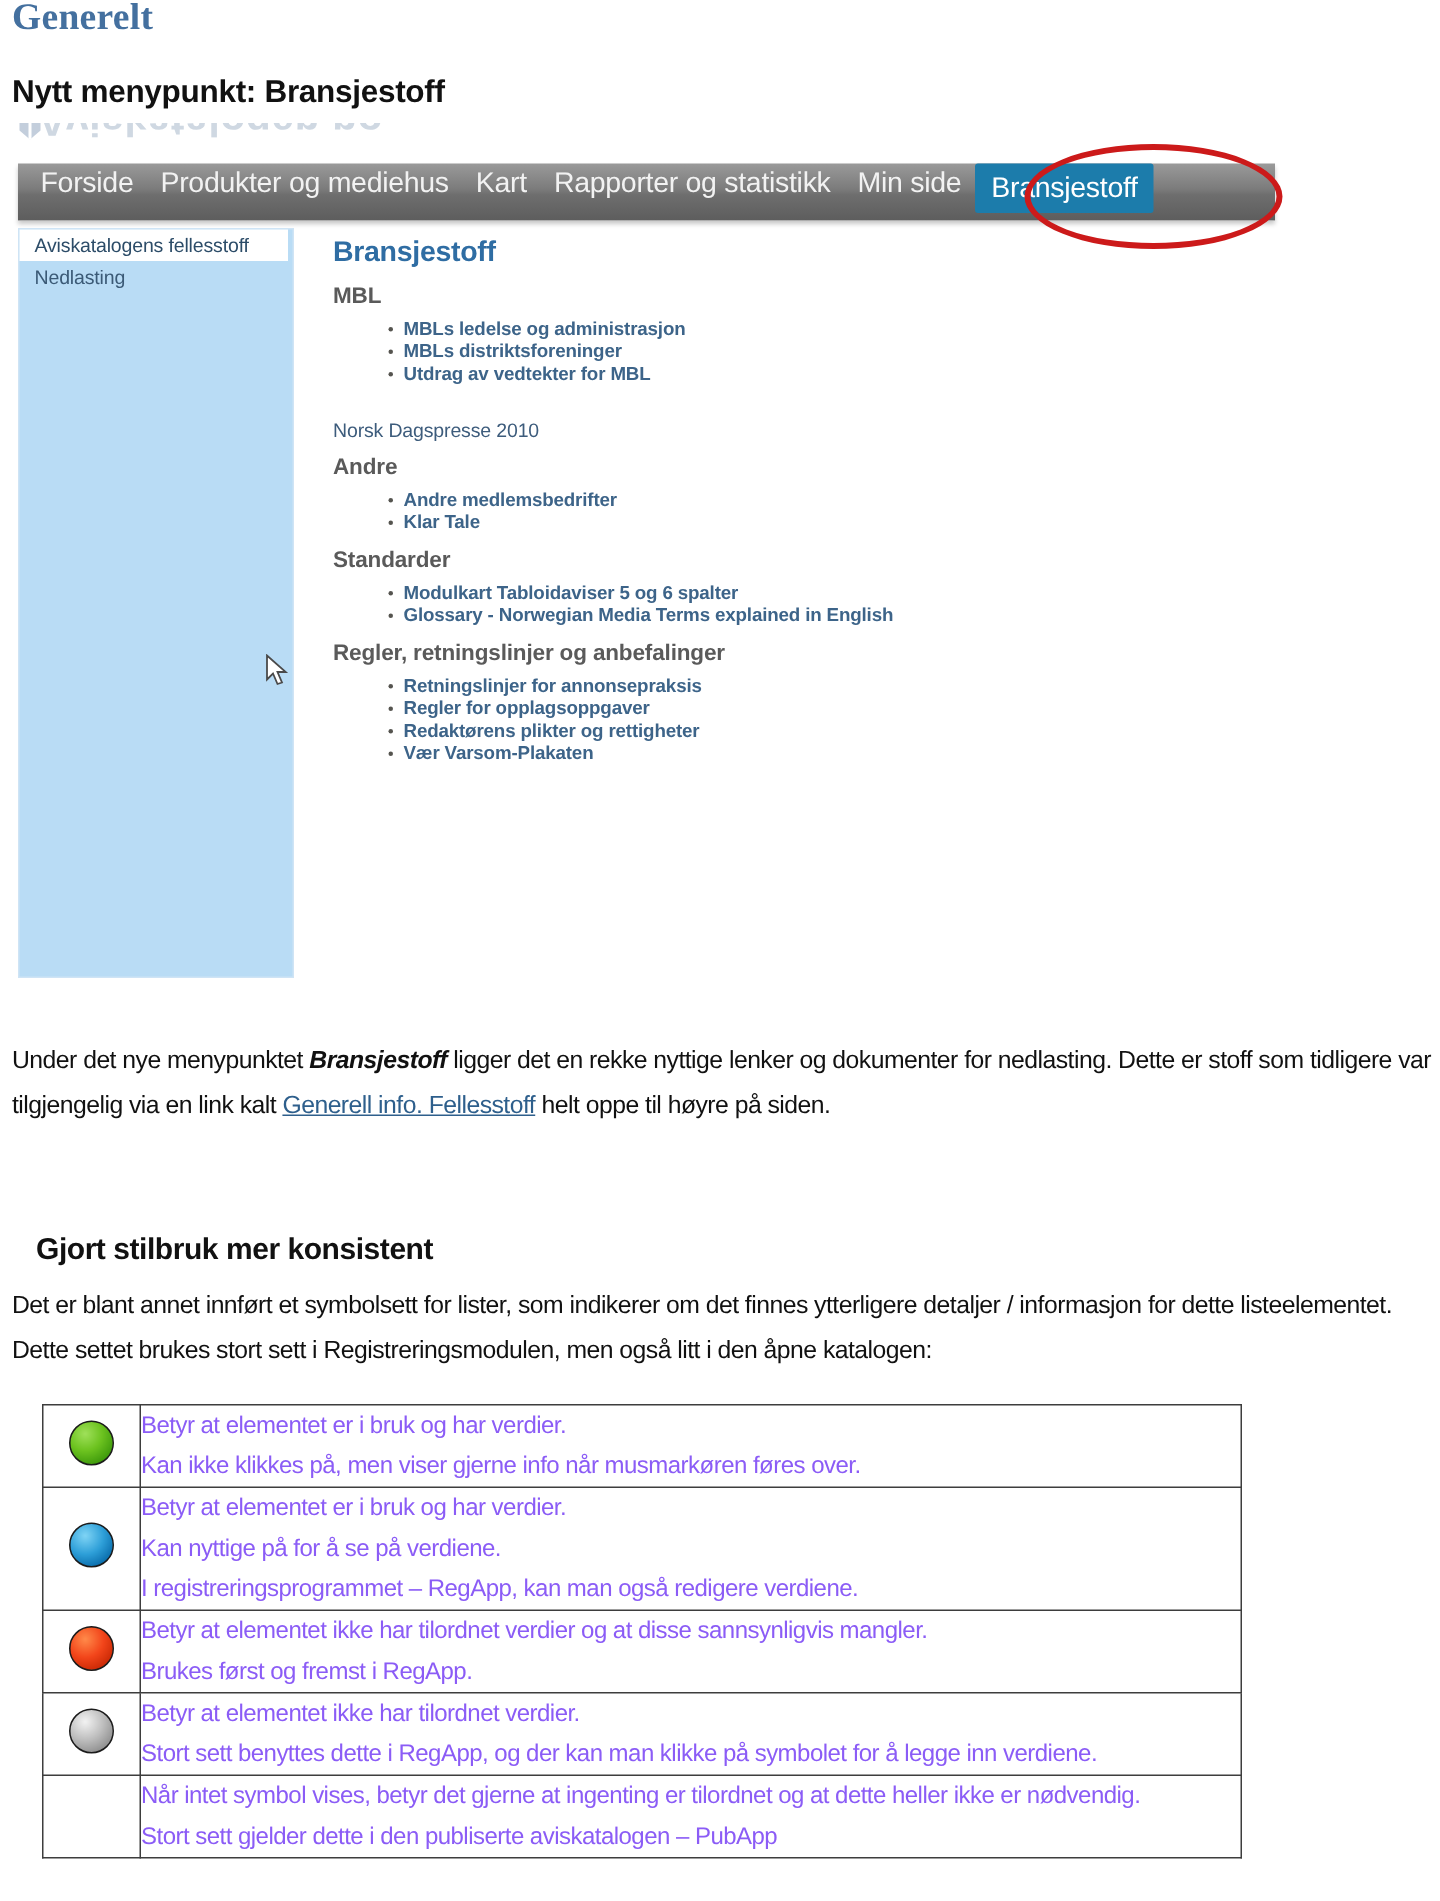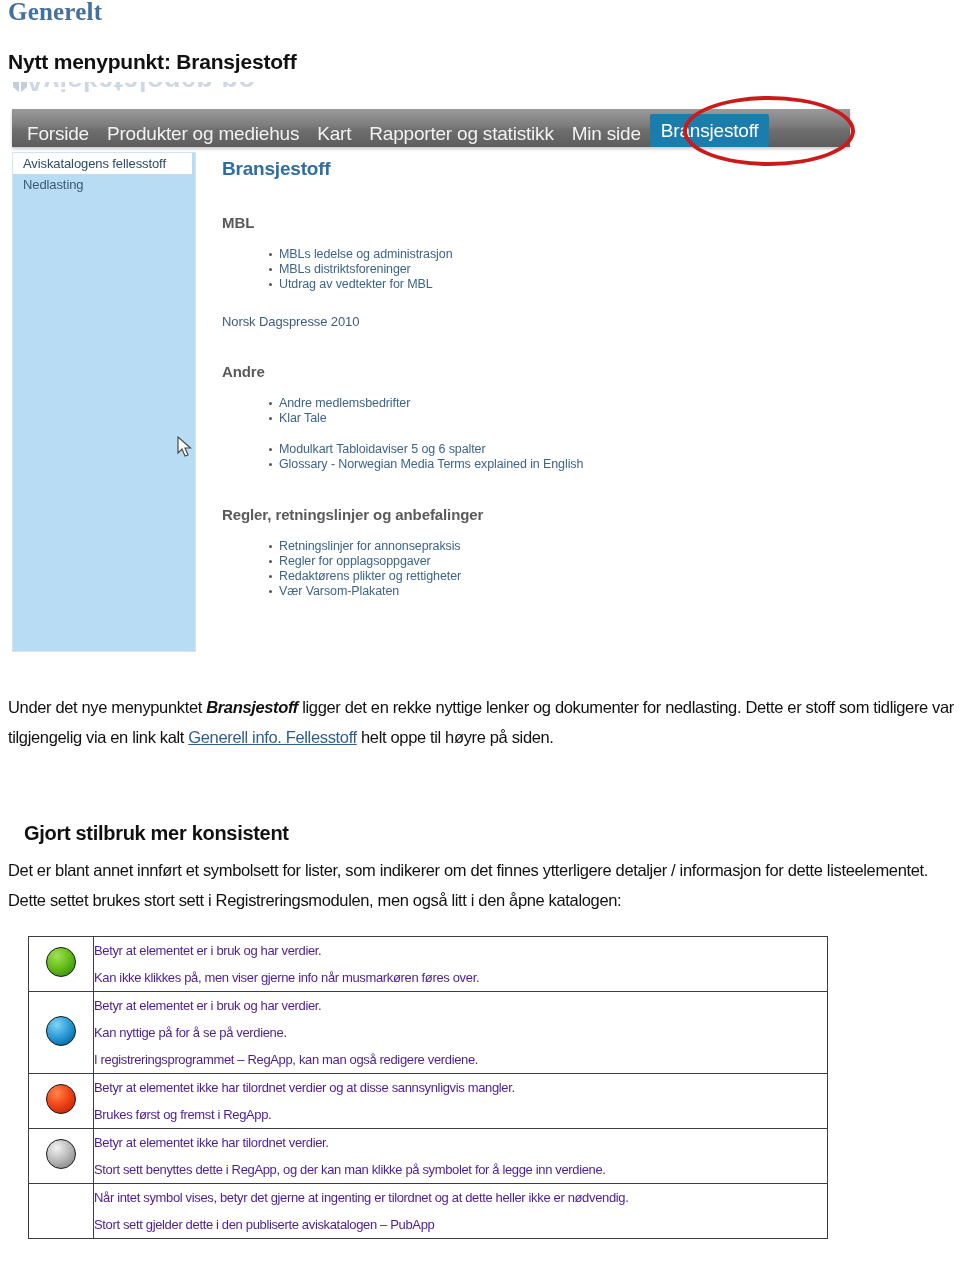--- a/index.html
+++ b/index.html
@@ -81,21 +81,21 @@
   
   .navbar {
     position: absolute;
     left: 5px;
     top: 27px;
     width: 838px;
     height: 38px;
     background: linear-gradient(to bottom, #9a9a9a 0%, #7b7b7b 45%, #6e6e6e 55%, #5d5d5d 100%);
     box-shadow: 0 2px 3px rgba(0,0,0,0.22);
     display: flex;
-    align-items: flex-end;
+    align-items: flex-start;
     box-sizing: border-box;
     padding-left: 6px;
   }
   .nav-item {
     font-family: "Liberation Sans", sans-serif;
     font-size: 19px;
     color: #f2f2f2;
     padding: 4px 9px;
     white-space: nowrap;
     line-height: 1;
@@ -176,35 +176,36 @@
     letter-spacing: -0.2px;
   }
   .grp {
     margin: 0 0 0 7px;
   }
   .grp-head {
     font-family: "Liberation Sans", sans-serif;
     font-size: 15px;
     font-weight: bold;
     color: #5a5a5a;
-    margin-top: 34px;
+    margin-top: 9px;
     margin-bottom: 4px;
     letter-spacing: -0.1px;
   }
   .grp-plain {
     font-family: Liberation Sans, sans-serif;
     font-size: 13px;
     color: #3d5c7c;
     margin-top: 22px;
     letter-spacing: -0.1px;
   }
   ul.grp-list {
     list-style: none;
-    margin: 16px;
+    margin: 6px;
     padding: 0 0 0 31px;
+    font-weight: bold;
   }
   ul.grp-list li {
     font-family: "Liberation Sans", sans-serif;
     font-size: 12.5px;
     color: #3d6489;
     line-height: 15px;
     position: relative;
     padding-left: 10px;
     white-space: nowrap;
     letter-spacing: -0.1px;
@@ -271,23 +272,23 @@
     padding: 0;
   }
   .sym-cell {
     width: 64px;
     text-align: center;
     vertical-align: middle;
   }
   .txt-cell {
     padding: 3px 0 3px 9px;
     font-family: "Liberation Sans", sans-serif;
-    font-size: 13px;
+    font-size: 16px;
     line-height: 27px;
-    color: #4c1d95;
+    color: #8b5cf6;
     letter-spacing: -0.35px;
     margin-left: 39px;
   }
   .orb {
     width: 30px;
     height: 30px;
     border-radius: 50%;
     display: inline-block;
     border: 1.5px solid #1b1b1b;
     box-sizing: border-box;
@@ -350,20 +351,21 @@
 
       <div class="grp">
         <div class="grp-head">Andre</div>
         <ul class="grp-list">
           <li>Andre medlemsbedrifter</li>
           <li>Klar Tale</li>
         </ul>
       </div>
 
       <div class="grp">
+        <div class="grp-head">Standarder</div>
         <ul class="grp-list">
           <li>Modulkart Tabloidaviser 5 og 6 spalter</li>
           <li>Glossary - Norwegian Media Terms explained in English</li>
         </ul>
       </div>
 
       <div class="grp">
         <div class="grp-head">Regler, retningslinjer og anbefalinger</div>
         <ul class="grp-list">
           <li>Retningslinjer for annonsepraksis</li>

